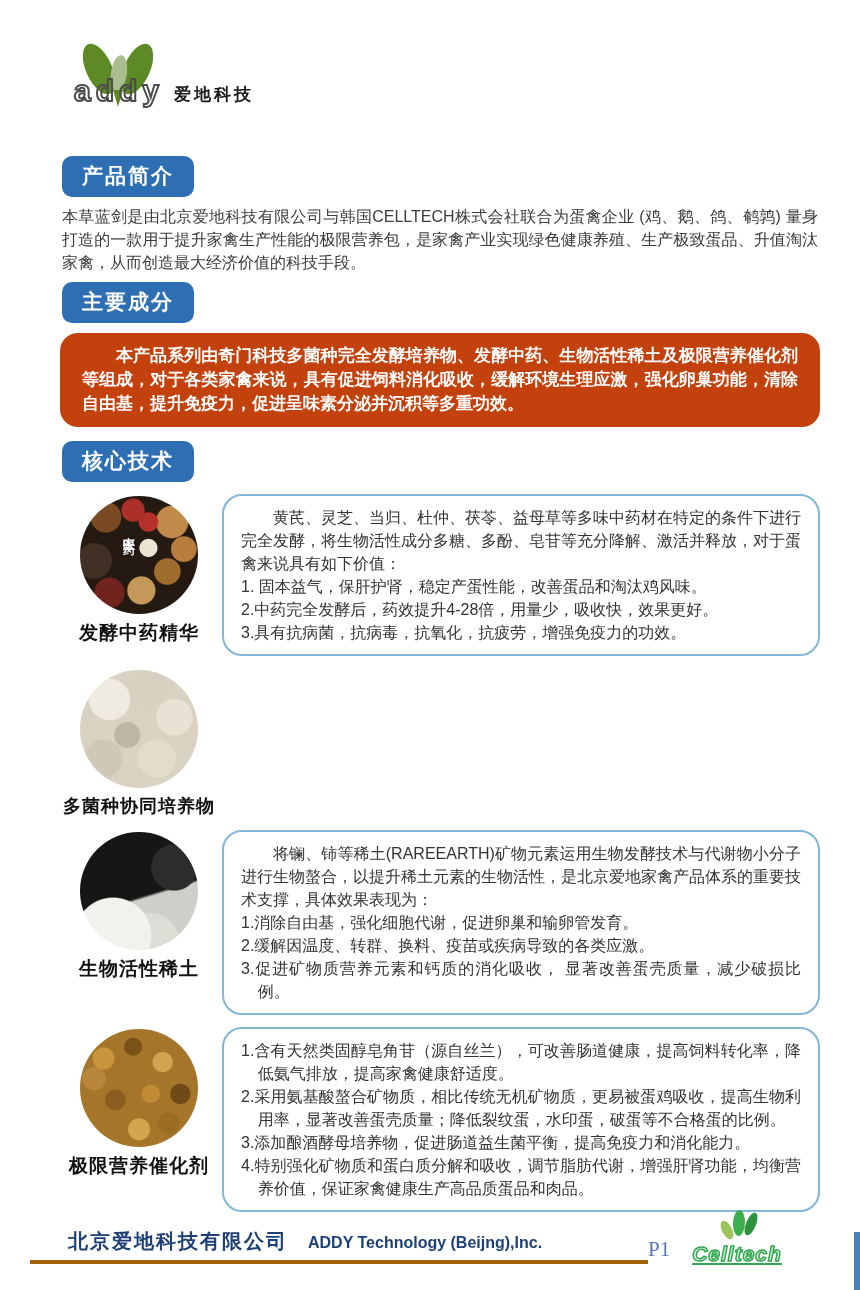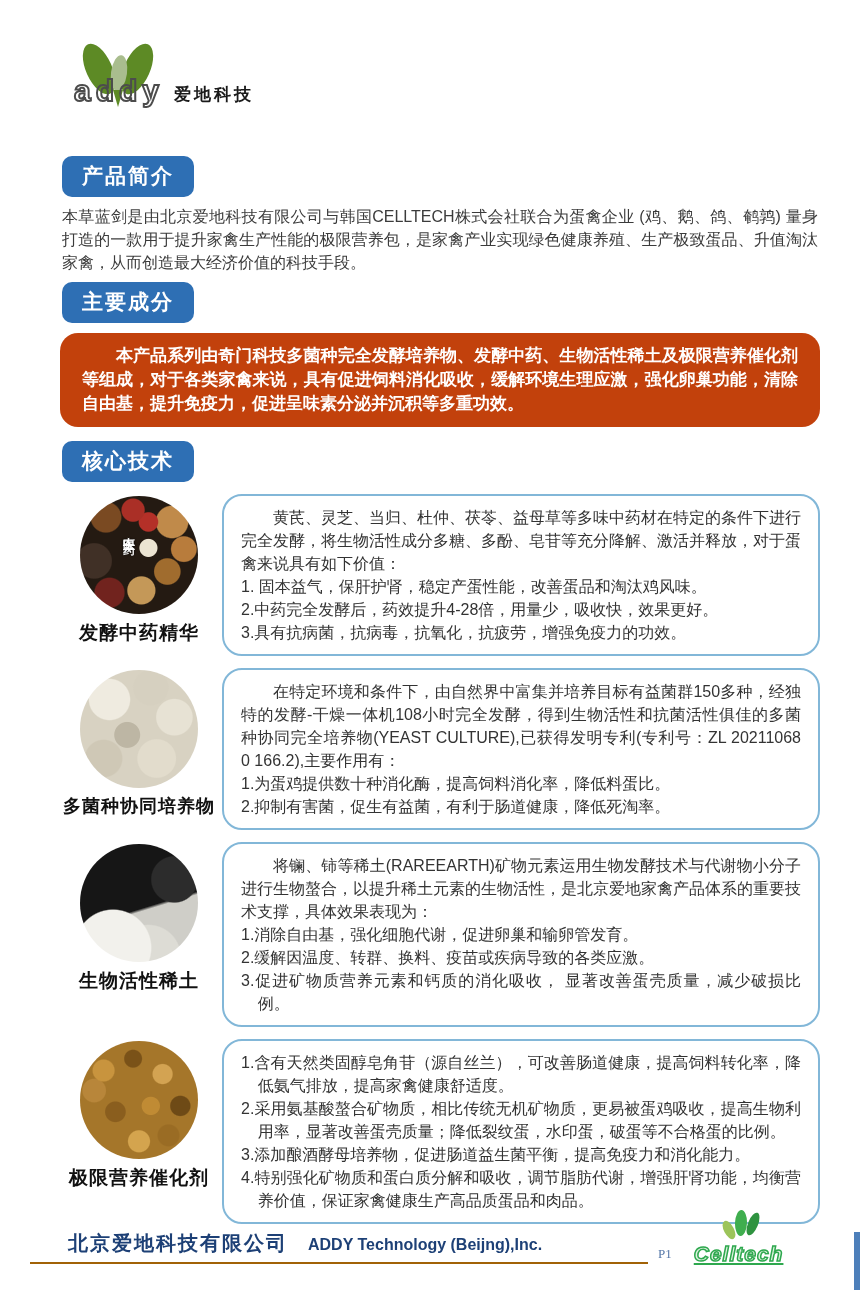--- a/index.html
+++ b/index.html
@@ -113,25 +113,25 @@
       #a5762a;
   }
 
   
   .footer {
     position:absolute; left:30px; right:20px; bottom:26px;
     display:flex; align-items:flex-end;
   }
   .footer-rule {
     display:flex; align-items:baseline; gap:20px;
-    border-bottom:2px solid #a16207; padding:0 8px 5px 38px; width:618px;
+    border-bottom:4px solid #a16207; padding:0 8px 5px 38px; width:618px;
   }
   .company-cn { font-size:20px; font-weight:bold; color:#1d4076; letter-spacing:2px; white-space:nowrap; }
   .company-en { font-size:16px; font-weight:bold; color:#1d4076; white-space:nowrap; }
-  .page-num { font-family:"Liberation Serif","DejaVu Serif",serif; font-size:13px; color:#5577a8; margin:0 0 2px 10px;text-align:right; }
+  .page-num { font-family:"Liberation Serif","DejaVu Serif",serif; font-size:21px; color:#5577a8; margin:0 0 2px 0;text-align:right; }
   .celltech { margin-left:22px; text-align:center; line-height:1; }
   .celltech-text {
     font-size:21px; font-weight:bold; font-style:italic; letter-spacing:1px;
     color:#dff2e0;text-decoration:underline; -webkit-text-stroke:1.5px #2ea84e;
   }
 
   .edge-bar { position:absolute; right:0; bottom:0; width:6px; height:58px; background:#4d7fba; }
 </style>
 </head>
 <body>
@@ -180,25 +180,20 @@
         <div class="pt">2.中药完全发酵后，药效提升4-28倍，用量少，吸收快，效果更好。</div>
         <div class="pt">3.具有抗病菌，抗病毒，抗氧化，抗疲劳，增强免疫力的功效。</div>
       </div>
     </div>
 
     <div class="tech-row">
       <div class="tech-left">
         <div class="tech-circle img-culture"></div>
         <div class="tech-label" style="font-size:18px;">多菌种协同培养物</div>
       </div>
-      <div class="tech-box">
-        <p class="tb-intro">在特定环境和条件下，由自然界中富集并培养目标有益菌群150多种，经独特的发酵-干燥一体机108小时完全发酵，得到生物活性和抗菌活性俱佳的多菌种协同完全培养物(YEAST CULTURE),已获得发明专利(专利号：ZL 20211068 0 166.2),主要作用有：</p>
-        <div class="pt">1.为蛋鸡提供数十种消化酶，提高饲料消化率，降低料蛋比。</div>
-        <div class="pt">2.抑制有害菌，促生有益菌，有利于肠道健康，降低死淘率。</div>
-      </div>
     </div>
 
     <div class="tech-row">
       <div class="tech-left">
         <div class="tech-circle img-rare"></div>
         <div class="tech-label">生物活性稀土</div>
       </div>
       <div class="tech-box">
         <p class="tb-intro">将镧、铈等稀土(RAREEARTH)矿物元素运用生物发酵技术与代谢物小分子进行生物螯合，以提升稀土元素的生物活性，是北京爱地家禽产品体系的重要技术支撑，具体效果表现为：</p>
         <div class="pt">1.消除自由基，强化细胞代谢，促进卵巢和输卵管发育。</div>

